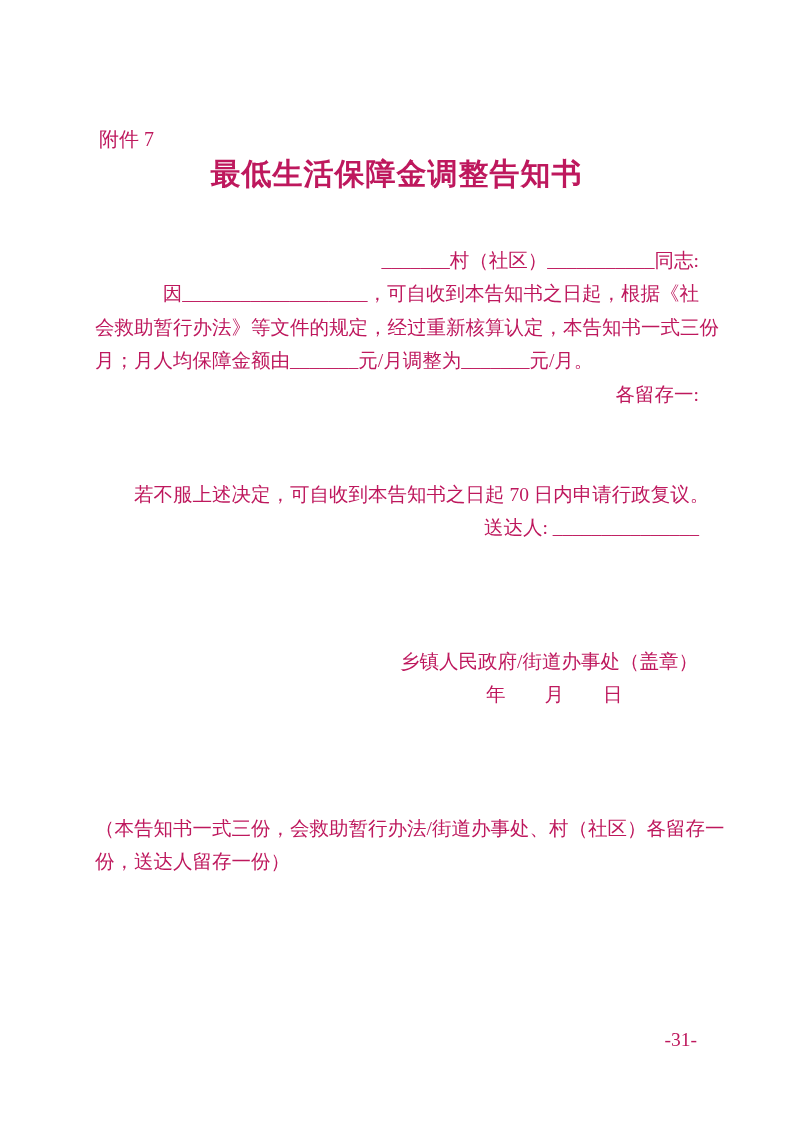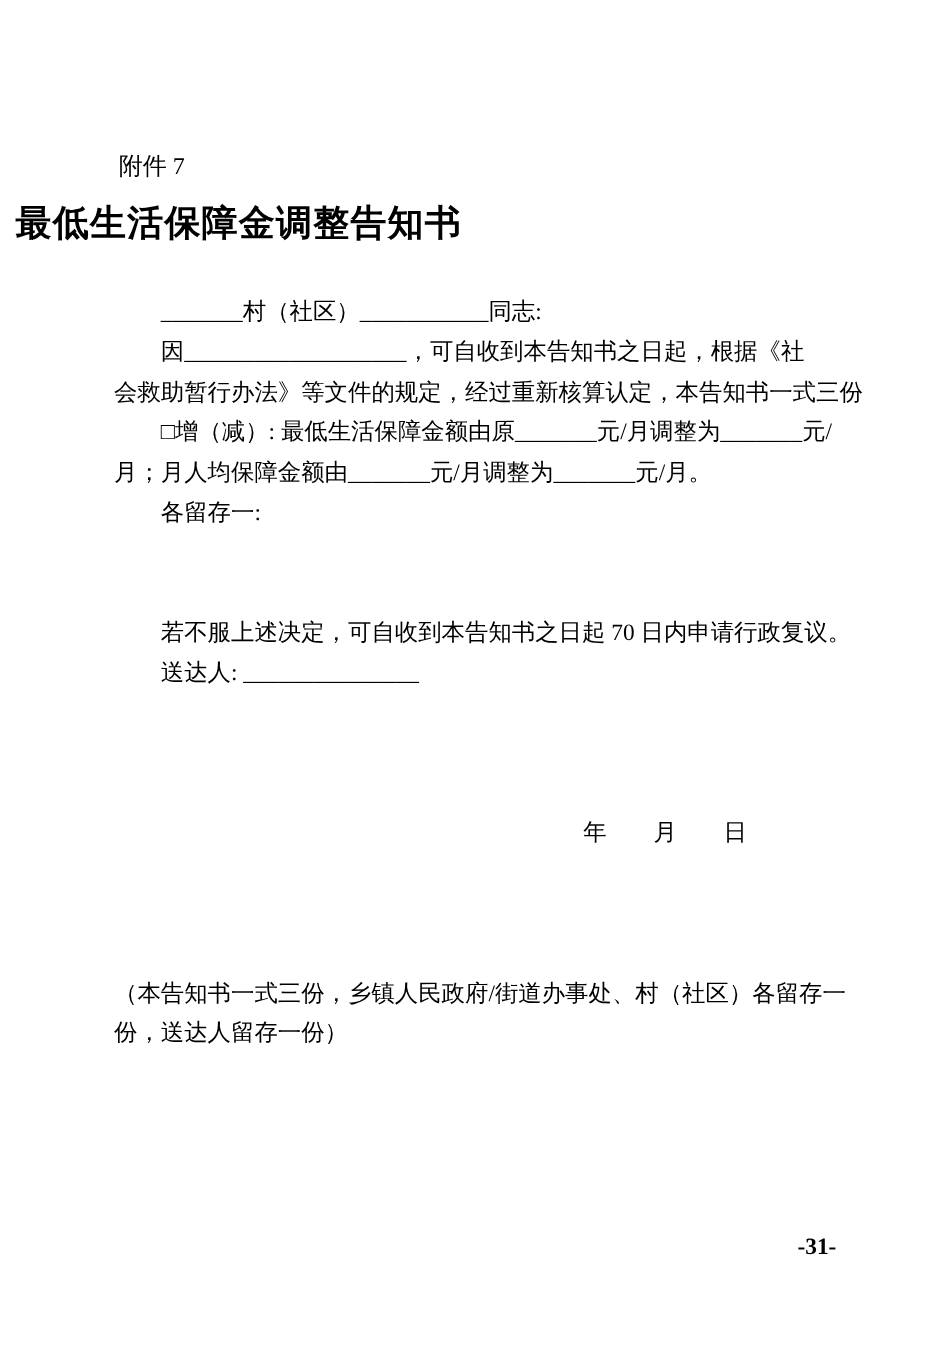--- a/index.html
+++ b/index.html
@@ -5,112 +5,112 @@
   html, body {
     margin: 0;
     padding: 0;
     background: #ffffff;
   }
   .page {
     position: relative;
     width: 793px;
     height: 1122px;
     background: #ffffff;
-    color: #000000;
+    color: #be185d;
     font-family: "Liberation Serif", "DejaVu Serif", serif;
     overflow: hidden;
   }
   .attachment-label {
     position: absolute;
     left: 99px;
     top: 124px;
     font-size: 20px;
     line-height: 30px;
     white-space: nowrap;
   }
   .doc-title {
     position: absolute;
     left: 0;
     right: 0;
     top: 152px;
-    margin: 13px;
-    text-align: left;
+    margin: 0;
+    text-align: center;
     font-size: 30px;
     font-weight: bold;
     letter-spacing: 1px;
     line-height: 44px;
     white-space: nowrap;
   }
   .doc-body {
     position: absolute;
     left: 95px;
     top: 244px;
     width: 604px;
     font-size: 19.5px;
     line-height: 33.4px;
   }
   .line {
     height: 33.4px;
     white-space: nowrap;
   }
   .indent {
     text-indent: 39px;
+    text-align: right;
   }
   .spacer-2 { height: 66.8px; }
   .spacer-3 { height: 100.2px; }
   .sig-authority { padding-left: 305px; }
   .sig-date { padding-left: 391px; }
   .page-number {
     position: absolute;
     top: 1028px;
     right: 96px;
     font-size: 19.5px;
     line-height: 24px;
     white-space: nowrap;
-    font-weight: bold;
   }
 </style>
 </head>
 <body>
 
 <div class="page">
 
   <div class="attachment-label">附件 7</div>
 
   <h1 class="doc-title">最低生活保障金调整告知书</h1>
 
   <div class="doc-body">
 
     <div class="line indent">_______村（社区）___________同志:</div>
 
     <div class="line indent">因___________________，可自收到本告知书之日起，根据《社</div>
 
     <div class="line">会救助暂行办法》等文件的规定，经过重新核算认定，本告知书一式三份</div>
 
 
-    <div class="line indent">□增（减）: 最低生活保障金额由原_______元/月调整为_______元/</div>
 
     <div class="line">月；月人均保障金额由_______元/月调整为_______元/月。</div>
 
     <div class="line indent">各留存一:</div>
 
     <div class="spacer-2"></div>
 
     <div class="line indent">若不服上述决定，可自收到本告知书之日起 70 日内申请行政复议。</div>
 
     <div class="line indent">送达人: _______________</div>
 
     <div class="spacer-3"></div>
 
+    <div class="line sig-authority">乡镇人民政府/街道办事处（盖章）</div>
 
     <div class="line sig-date">年　　月　　日</div>
 
     <div class="spacer-3"></div>
 
-    <div class="line">（本告知书一式三份，乡镇人民政府/街道办事处、村（社区）各留存一</div>
+    <div class="line">（本告知书一式三份，会救助暂行办法/街道办事处、村（社区）各留存一</div>
 
     <div class="line">份，送达人留存一份）</div>
 
   </div>
 
   <div class="page-number">-31-</div>
 
 </div>
 
 </body></html>

